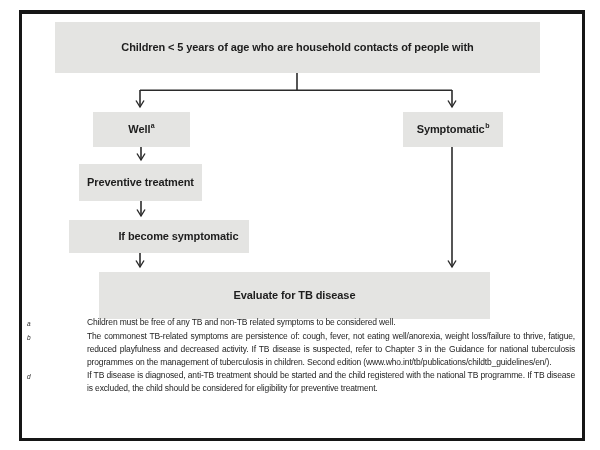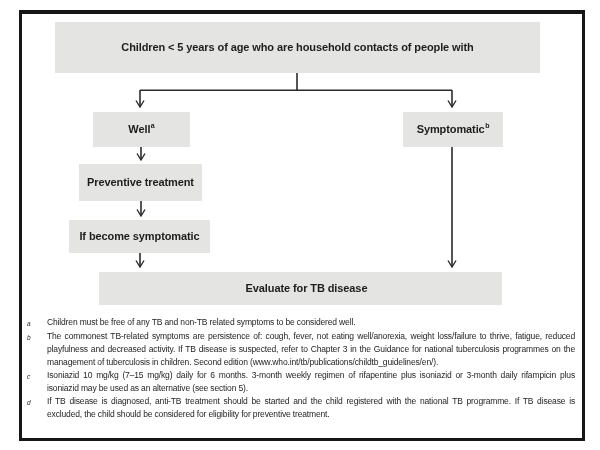--- a/index.html
+++ b/index.html
@@ -23,34 +23,34 @@
     position:absolute;background:var(--box_fill);
     display:flex;align-items:center;justify-content:center;text-align:center;
     font-weight:700;font-size:11px;line-height:15px;color:var(--text_color);
     letter-spacing:-0.1px;
   }
   .box sup{font-size:7px;line-height:0;vertical-align:super;margin-left:0.5px;}
   #topbox{left:55px;top:22px;width:485px;height:51px;flex-direction:column;}
   #wellbox{left:93px;top:112px;width:97px;height:35px;}
   #sympbox{left:403px;top:112px;width:100px;height:35px;}
   #prevbox{left:79px;top:164px;width:123px;height:37px;align-items:center;}
-  #ifbox{left:69px;top:220px;width:141px;height:33px;}
-  #evalbox{left:99px;top:272px;width:391px;height:33px;padding-left:12px;}
+  #ifbox{left:69px;top:220px;width:141px;height:33px;padding-left:39px;}
+  #evalbox{left:99px;top:272px;width:391px;height:47px;}
   svg.connectors{position:absolute;left:0;top:0;width:600px;height:450px;pointer-events:none;}
   svg.connectors path{stroke:var(--line_color);stroke-width:1.6;fill:none;}
   .footnotes{
     position:absolute;left:27px;top:316px;width:548px;
     font-size:8.5px;line-height:13px;letter-spacing:-0.15px;color:#1e1e1e;
   }
   .fn-row{display:flex;}
   .fn-marker{
     flex:0 0 20px;font-size:6.5px;line-height:13px;padding-top:1px;
     font-style:italic;
   }
-  .fn-text{flex:1 1 auto;text-align:justify;}
+  .fn-text{flex:1 1 auto;text-align:justify;margin-left:40px;}
 </style>
 </head>
 <body>
 
 <div class="frame"></div>
 
 <svg class="connectors" viewBox="0 0 600 450" xmlns="http://www.w3.org/2000/svg">
   <defs>
     <marker id="arrow" markerWidth="11" markerHeight="11" refX="8.5" refY="5" orient="auto" markerUnits="userSpaceOnUse">
       <path d="M2,1 L8.5,5 L2,9" style="stroke:var(--line_color);stroke-width:1.4;fill:none;"></path>
@@ -93,20 +93,16 @@
 <div class="footnotes">
   <div class="fn-row">
     <span class="fn-marker">a</span>
     <span class="fn-text">Children must be free of any TB and non-TB related symptoms to be considered well.</span>
   </div>
   <div class="fn-row">
     <span class="fn-marker">b</span>
     <span class="fn-text">The commonest TB-related symptoms are persistence of: cough, fever, not eating well/anorexia, weight loss/failure to thrive, fatigue, reduced playfulness and decreased activity. If TB disease is suspected, refer to Chapter 3 in the Guidance for national tuberculosis programmes on the management of tuberculosis in children. Second edition (www.who.int/tb/publications/childtb_guidelines/en/).</span>
   </div>
   <div class="fn-row">
-    <span class="fn-marker">c</span>
-    <span class="fn-text">Isoniazid 10 mg/kg (7–15 mg/kg) daily for 6 months. 3-month weekly regimen of rifapentine plus isoniazid or 3-month daily rifampicin plus isoniazid may be used as an alternative (see section 5).</span>
-  </div>
-  <div class="fn-row">
     <span class="fn-marker">d</span>
     <span class="fn-text">If TB disease is diagnosed, anti-TB treatment should be started and the child registered with the national TB programme. If TB disease is excluded, the child should be considered for eligibility for preventive treatment.</span>
   </div>
 </div>
 
 </body></html>

